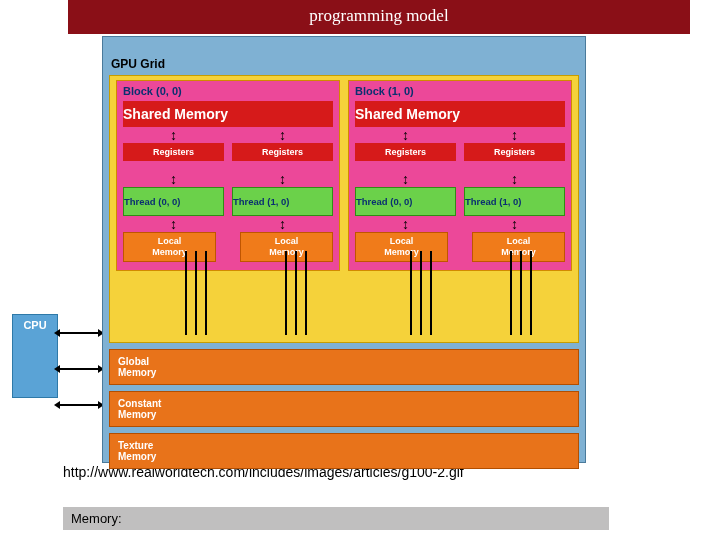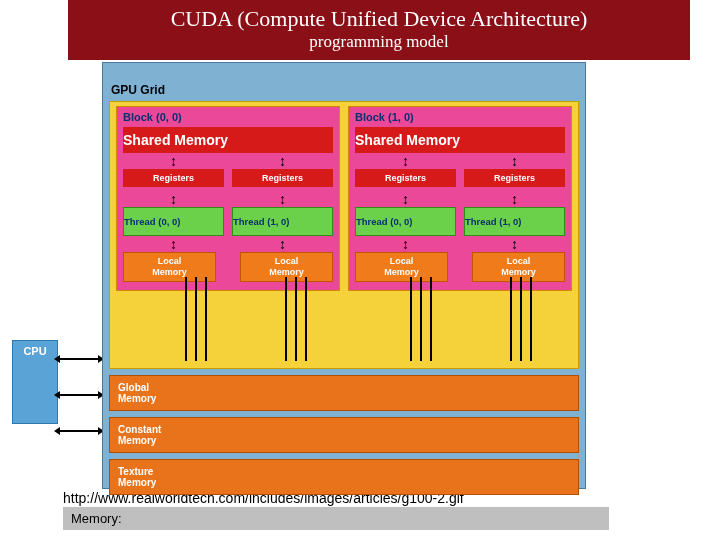--- a/index.html
+++ b/index.html
@@ -8,21 +8,21 @@
 .title-bar .l2{font-family:"Times New Roman",serif;font-size:17px}
 .stage{position:relative;margin-left:68px;margin-top:2px;height:430px}
 .cpu{position:absolute;left:-56px;top:278px;width:44px;height:78px;background:#5aa3d6;border:1px solid #2e79a8;color:#fff;font-size:11px;font-weight:bold;display:flex;align-items:flex-start;justify-content:center;padding-top:4px}
 .gpu{position:absolute;left:34px;top:0;width:470px;height:415px;background:#7fb1d3;border:1px solid #4a7a9b;padding:4px 6px 6px}
 .gpu-title{color:#000000;font-weight:bold;font-size:12px;margin:16px 0 4px 2px}
 .grid{background:#f5d23a;border:1px solid #c79d00;position:relative;height:258px;padding:4px 6px}
 .blocks-row{display:flex;gap:8px}
 .block{flex:1;background:#ec4899;border:1px solid #d18a00;padding:4px 6px 8px;position:relative}
 .block-title{color:#0a3070;font-weight:bold;font-size:11px;margin-bottom:4px}
 .shmem{background:#d61a1a;color:#fff;font-size:14px;font-weight:bold;text-align:left;padding:5px 0;margin-bottom:2px}
-.regs-row{display:flex;gap:8px;margin-bottom:6px}
+.regs-row{display:flex;gap:8px;margin-bottom:12px}
 .reg{flex:1;background:#d61a1a;color:#fff;font-size:9px;font-weight:bold;text-align:center;padding:4px 0}
 .th-row{display:flex;gap:8px;margin-bottom:2px}
 .thread{flex:1;background:#6bd14a;border:1px solid #2f8d15;color:#0a3070;font-size:9.5px;font-weight:bold;text-align:left;padding:8px 0}
 .lm-row{display:flex;gap:24px}
 .lmem{flex:1;background:#f07b1a;border:1px solid #c05500;color:#fff;font-size:9px;font-weight:bold;text-align:center;padding:3px 0;line-height:11px}
 .arrows-sm{display:flex;gap:8px;margin-bottom:2px}
 .arr-col{flex:1;display:flex;justify-content:center}
 .ud{font-size:14px;line-height:12px;font-weight:bold}
 .gmem-wrap{margin-top:6px;display:flex;flex-direction:column;gap:6px}
 .gmem{background:#e8731a;border:1px solid #b24e00;color:#fff;font-size:10px;font-weight:bold;padding:6px 8px;line-height:11px}
@@ -30,21 +30,20 @@
 .source-url{font-size:14px;margin-left:63px;margin-top:-2px}
 .hline{position:absolute;height:2px;background:#000}
 .vline{position:absolute;width:2px;background:#000}
 .ah-l{position:absolute;width:0;height:0;border-top:4px solid transparent;border-bottom:4px solid transparent;border-right:6px solid #000}
 .ah-r{position:absolute;width:0;height:0;border-top:4px solid transparent;border-bottom:4px solid transparent;border-left:6px solid #000}
 </style>
 </head>
 <body>
 
 <div class="title-bar">
-  <div class="l1">CUDA (Compute Unified Device Architecture)</div>
   <div class="l2">programming model</div>
 </div>
 
 <div class="stage">
 
   <div class="cpu">
     <span>CPU</span>
   </div>
 
   <div class="hline" style="left:-10px;top:296px;width:42px"></div>

